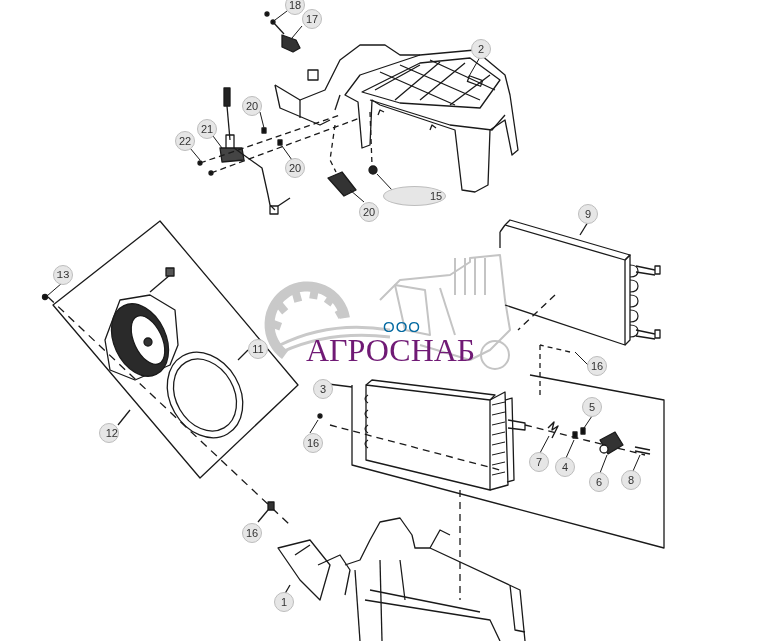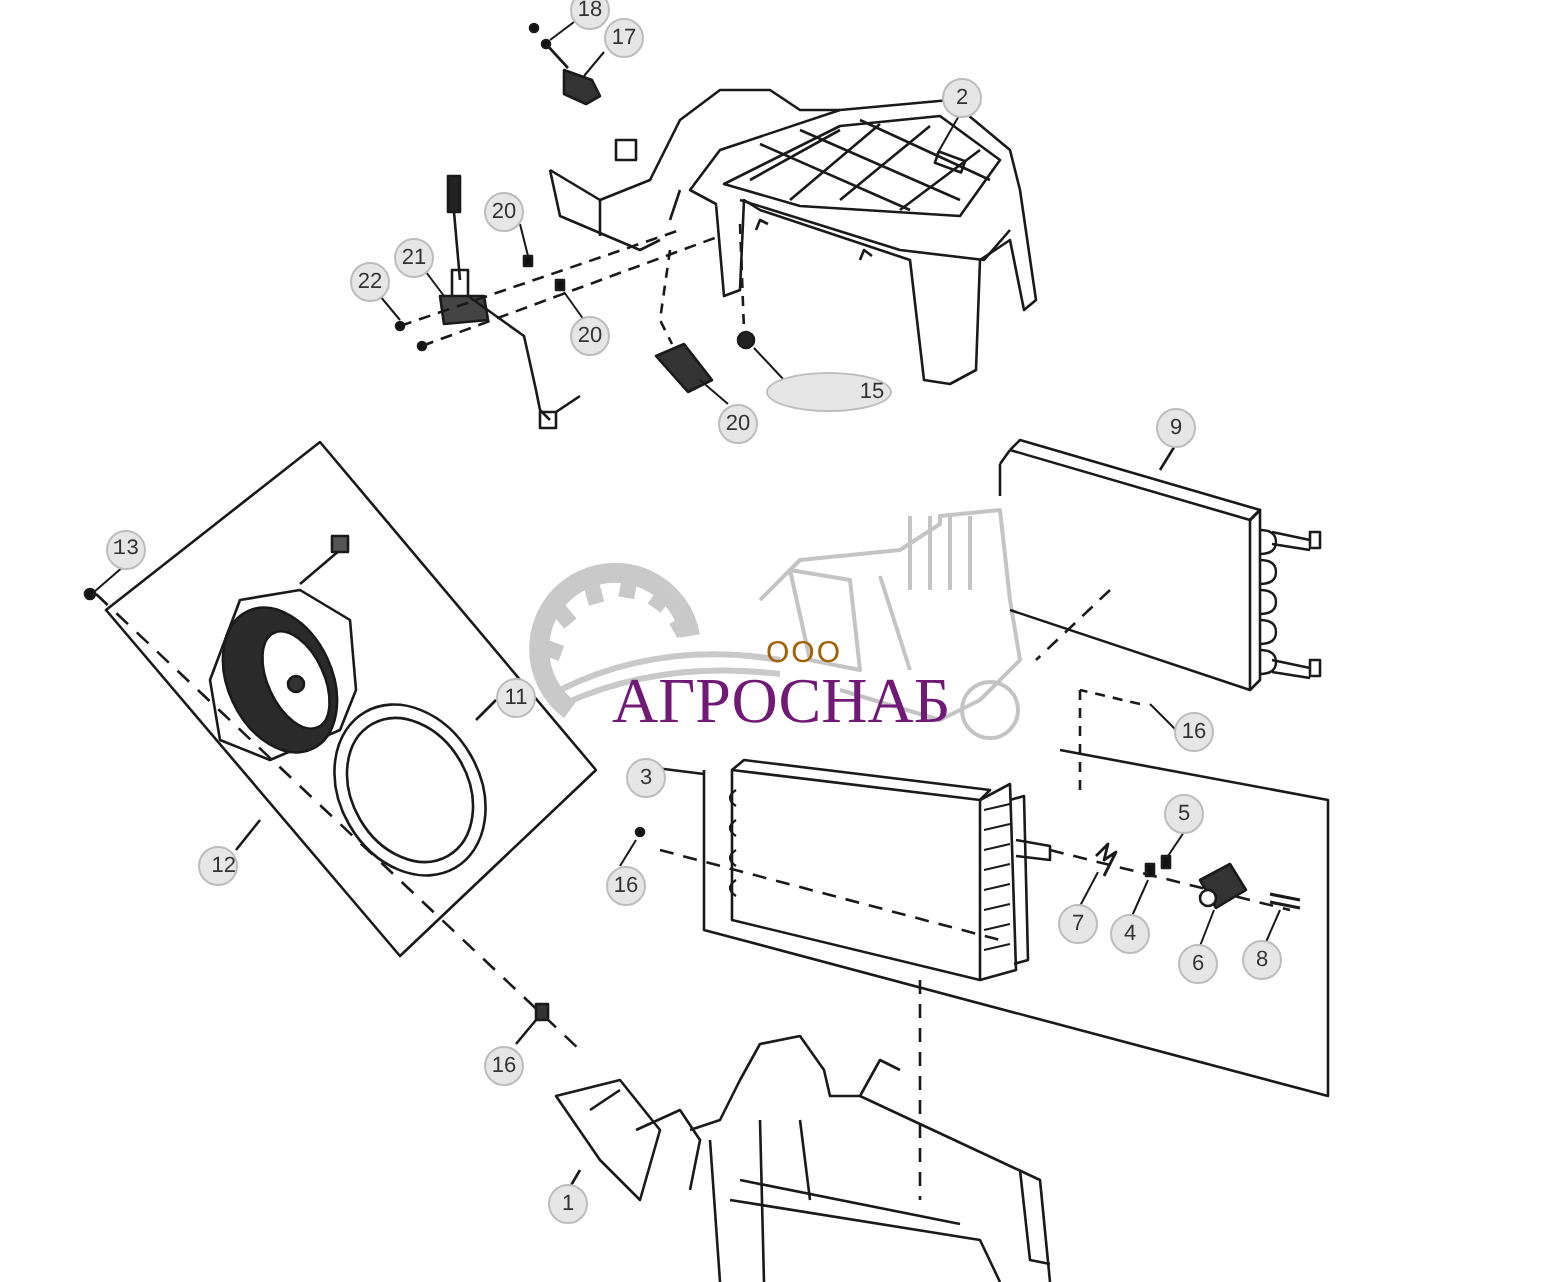--- a/index.html
+++ b/index.html
@@ -1,19 +1,19 @@
 <!DOCTYPE html>
 <html><head>
 <meta charset="utf-8">
 <style>
   html, body { margin:0; padding:0; background:#ffffff; }
   body { width:781px; height:641px; overflow:hidden; position:relative; font-family:"Liberation Sans", sans-serif; }
   #stage { position:absolute; left:0; top:0; width:781px; height:641px; }
   .callout { position:absolute; width:18px; height:18px; border-radius:50%; background:#e6e6e6; border:1px solid #bdbdbd; color:#333; font-size:11px; line-height:18px; text-align:center; font-family:"Liberation Sans", sans-serif; }
-  .wm-ooo { position:absolute; left:383px; top:318px; font-size:15px; color:#a16207; letter-spacing:1px; font-family:"Liberation Sans", sans-serif; }
+  .wm-ooo { position:absolute; left:383px; top:318px; font-size:15px; color:#0369a1; letter-spacing:1px; font-family:"Liberation Sans", sans-serif; }
   .wm-name { position:absolute; left:306px; top:332px; font-size:32px; color:#701a75; font-family:"Liberation Serif", serif; letter-spacing:0px; }
 </style>
 </head>
 <body>
 
 <div id="stage">
   <svg width="781" height="641" viewBox="0 0 781 641" xmlns="http://www.w3.org/2000/svg">
     <g fill="none" stroke="#1a1a1a" stroke-width="1.3" stroke-linejoin="round">
 
       <g stroke="#c4c4c4" stroke-width="2" fill="none">

